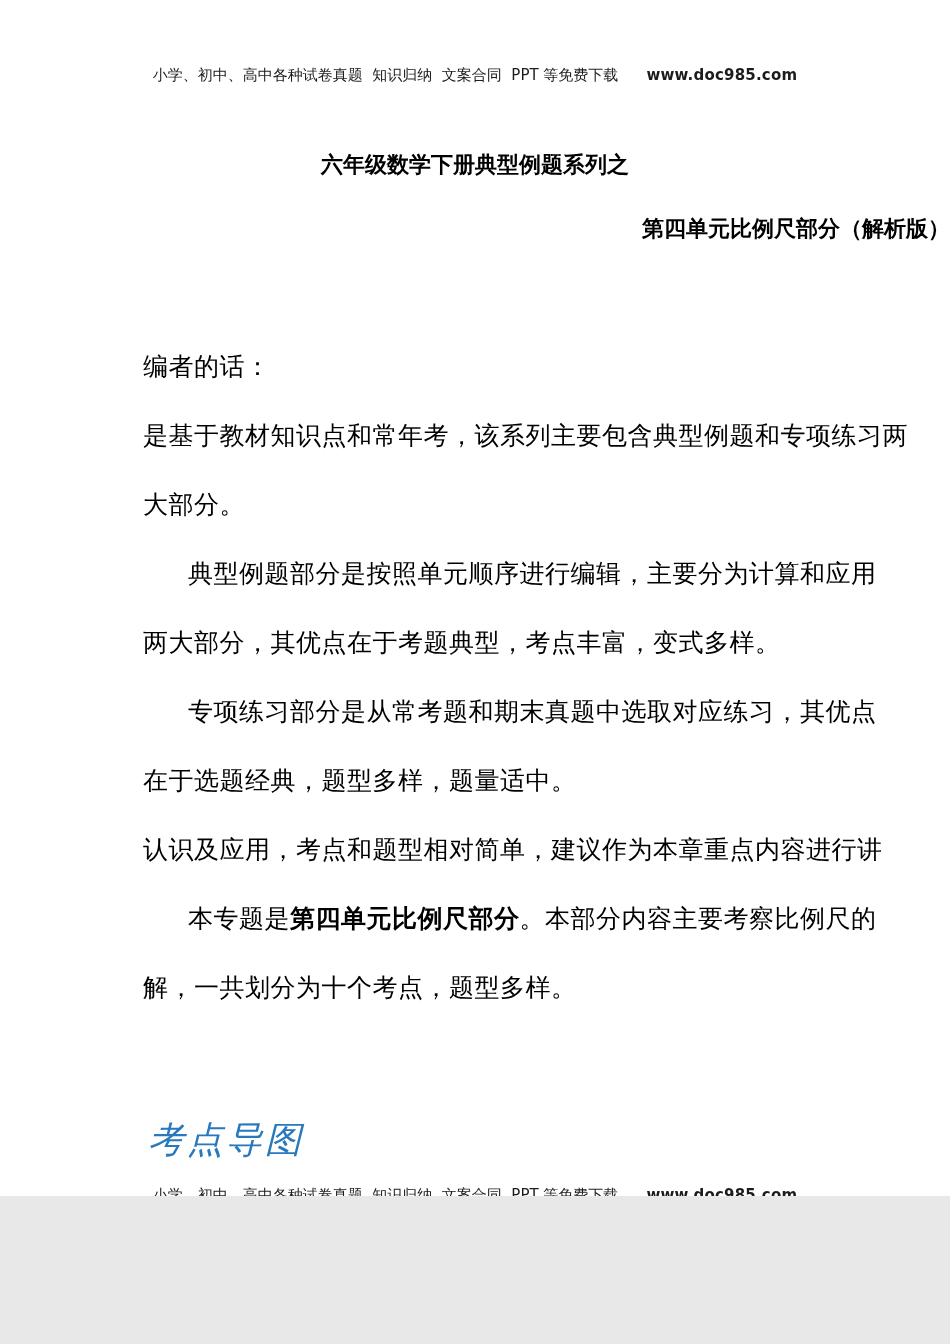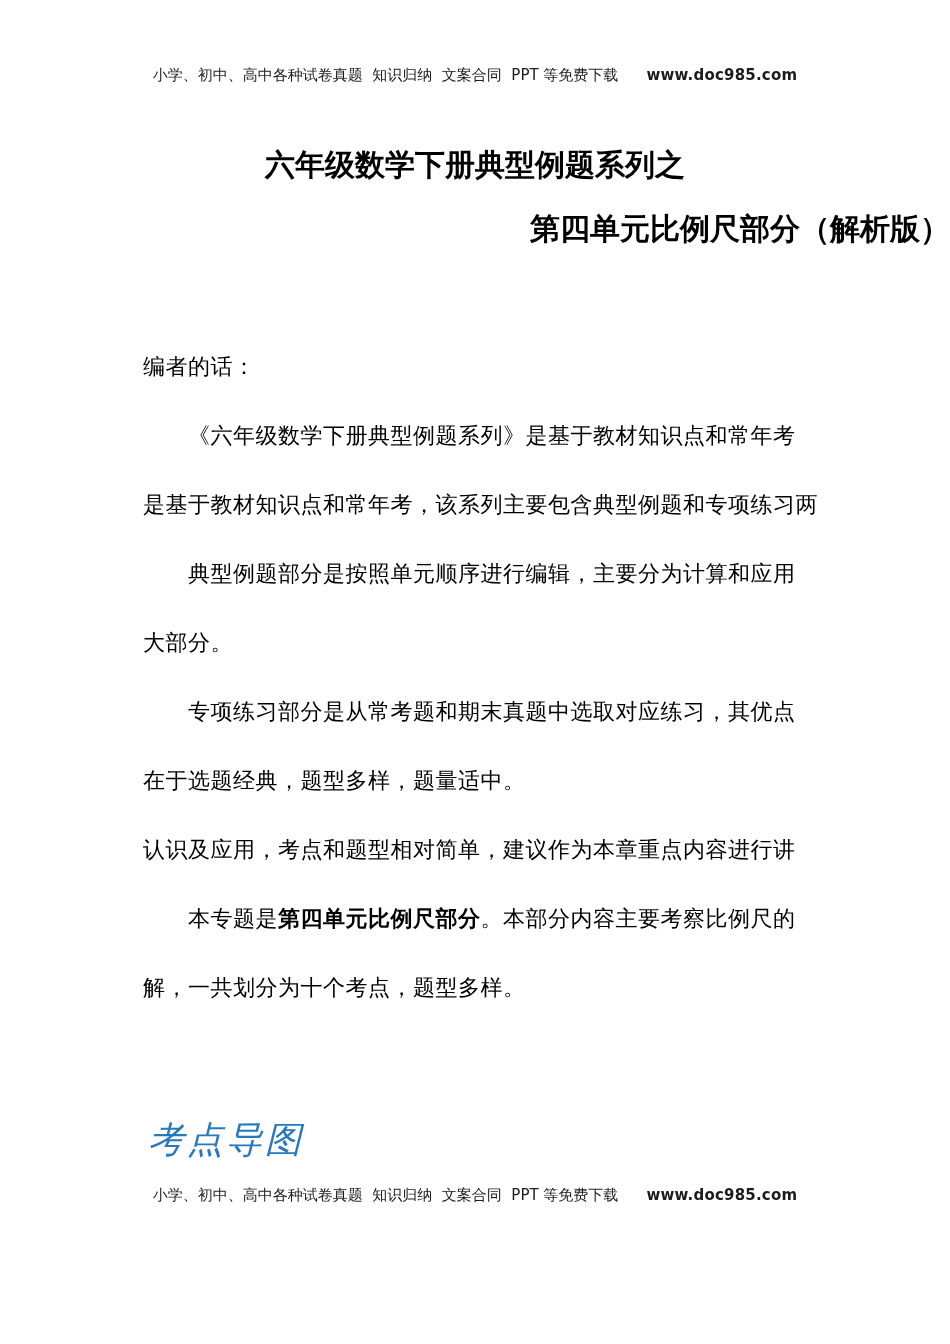--- a/index.html
+++ b/index.html
@@ -3,21 +3,21 @@
 <meta charset="utf-8">
 <style>
   html, body {
     margin: 0;
     padding: 0;
     background: #e8e8e8;
   }
   .page {
     position: relative;
     width: 950px;
-    height: 1344px;
+    height: 1196px;
     margin: 0 auto;
     background: #ffffff;
     font-family: "DejaVu Sans", "Liberation Sans", sans-serif;
     overflow: hidden;
   }
   .runner {
     position: absolute;
     left: 0;
     width: 100%;
     text-align: center;
@@ -30,37 +30,37 @@
   .runner .site-url {
     font-weight: 700;
     margin-left: 28px;
     letter-spacing: 0.2px;
   }
   .title-line {
     position: absolute;
     left: 0;
     width: 100%;
     text-align: center;
-    font-size: 30px;
+    font-size: 22px;
     font-weight: 700;
     color: #000000;
     line-height: 36px;
   }
   .title-line-1 { top: 147px; }
   .title-line-2 { top: 211px; text-align: right; }
   .body-block {
     position: absolute;
     left: 143px;
     top: 332px;
     width: 672px;
   }
   .body-line {
     height: 69px;
     line-height: 69px;
-    font-size: 22px;
+    font-size: 25px;
     color: #000000;
     white-space: nowrap;
     letter-spacing: 0.5px;
   }
   .body-line.indent { text-indent: 45px; }
   .seg-bold { font-weight: 700; }
   .section-heading {
     position: absolute;
     left: 148px;
     top: 1116px;
@@ -77,24 +77,24 @@
 <div class="page">
 
   <div class="runner runner-top"><span>小学、初中、高中各种试卷真题  知识归纳  文案合同  PPT 等免费下载</span><span class="site-url">www.doc985.com</span></div>
 
   <div class="title-line title-line-1">六年级数学下册典型例题系列之</div>
 
   <div class="title-line title-line-2">第四单元比例尺部分（解析版）</div>
 
   <div class="body-block">
       <div class="body-line"><span>编者的话：</span></div>
-      <div class="body-line indent"><span>《六年级数学下册典型例题系列》是基于教材知识点和常年考</span></div>
       <div class="body-line"><span>是基于教材知识点和常年考，该系列主要包含典型例题和专项练习两</span></div>
+      <div class="body-line"><span>大部分。</span></div>
       <div class="body-line indent"><span>典型例题部分是按照单元顺序进行编辑，主要分为计算和应用</span></div>
-      <div class="body-line"><span>大部分。</span></div>
+      <div class="body-line"><span>两大部分，其优点在于考题典型，考点丰富，变式多样。</span></div>
       <div class="body-line indent"><span>专项练习部分是从常考题和期末真题中选取对应练习，其优点</span></div>
       <div class="body-line"><span>在于选题经典，题型多样，题量适中。</span></div>
       <div class="body-line"><span>认识及应用，考点和题型相对简单，建议作为本章重点内容进行讲</span></div>
       <div class="body-line indent"><span>本专题是</span><span class="seg-bold">第四单元比例尺部分</span><span>。本部分内容主要考察比例尺的</span></div>
       <div class="body-line"><span>解，一共划分为十个考点，题型多样。</span></div>
     </div>
 
   <div class="section-heading" style="color: rgb(40, 120, 190);">考点导图</div>
 
   <div class="runner runner-bottom"><span>小学、初中、高中各种试卷真题  知识归纳  文案合同  PPT 等免费下载</span><span class="site-url">www.doc985.com</span></div>

